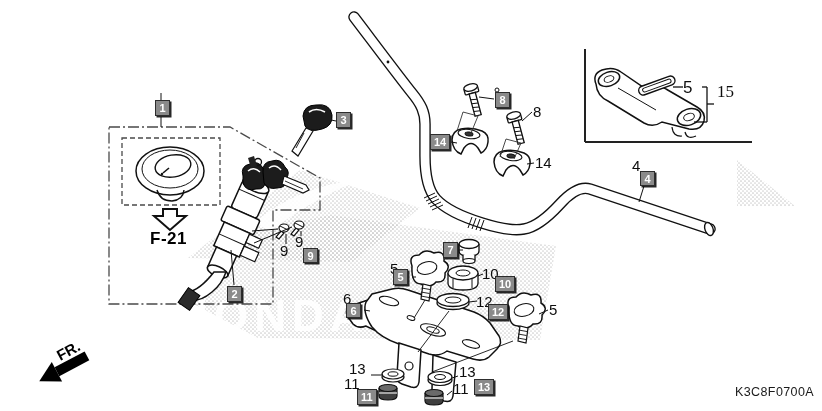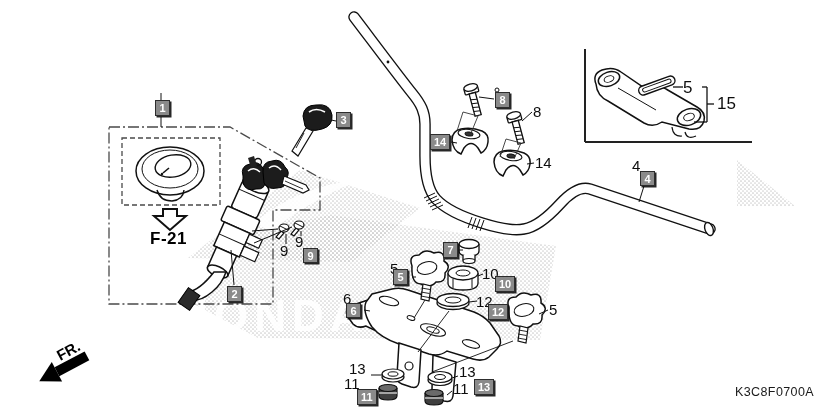--- a/index.html
+++ b/index.html
@@ -293,21 +293,21 @@
   <g transform="translate(64,368) rotate(-28)">
     <rect x="-8" y="-5" width="34" height="10" fill="#000"></rect>
     <polygon points="-28,0 -8,-11 -8,11" fill="#000"></polygon>
     <text x="12" y="-8" text-anchor="middle" font-family="Liberation Sans, sans-serif" font-weight="bold" font-size="15" fill="#000">FR.</text>
   </g>
 </svg>
 
   <div class="cp" style="left:533px;top:104px;">8</div>
   <div class="cp" style="left:535px;top:155px;">14</div>
   <div class="cp lg" style="left:683px;top:79px;">5</div>
-  <div class="cp lg" style="left:717px;top:95px;">15</div>
+  <div class="cp lg" style="left:717px;top:83px;font-family:Liberation Serif, serif;">15</div>
   <div class="cp" style="left:280px;top:243px;">9</div>
   <div class="cp" style="left:295px;top:234px;">9</div>
   <div class="cp" style="left:482px;top:266px;">10</div>
   <div class="cp" style="left:476px;top:294px;">12</div>
   <div class="cp" style="left:549px;top:302px;">5</div>
   <div class="cp" style="left:390px;top:261px;">5</div>
   <div class="cp" style="left:343px;top:291px;">6</div>
   <div class="cp" style="left:349px;top:361px;">13</div>
   <div class="cp" style="left:459px;top:364px;">13</div>
   <div class="cp" style="left:344px;top:376px;">11</div>

